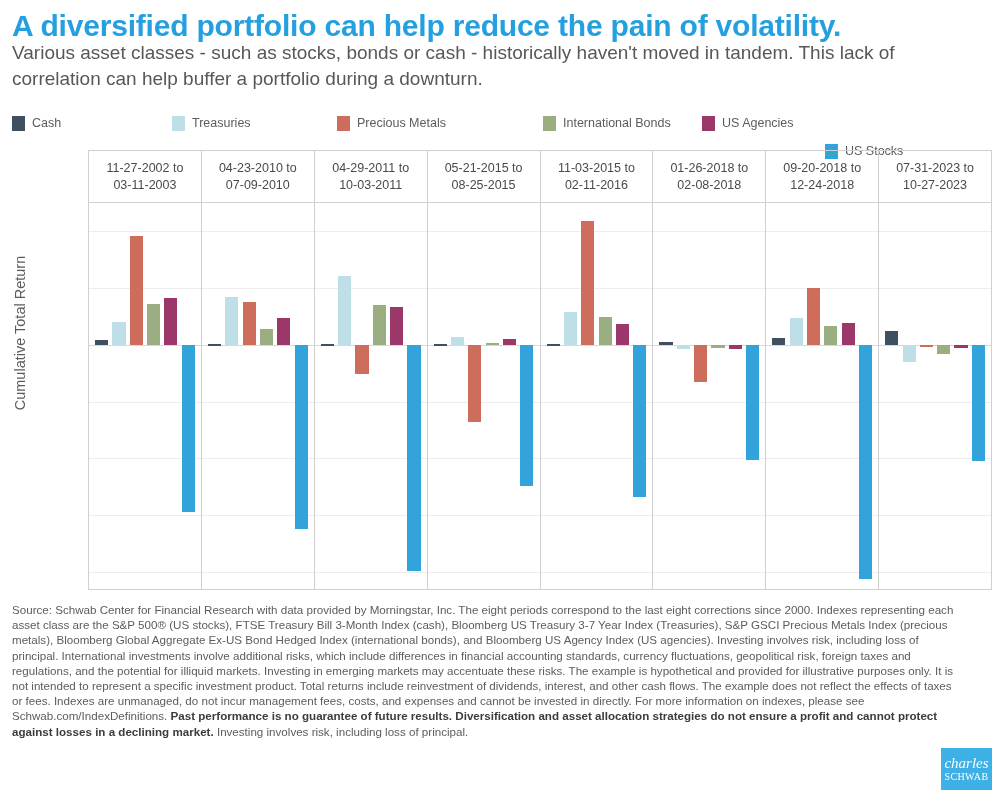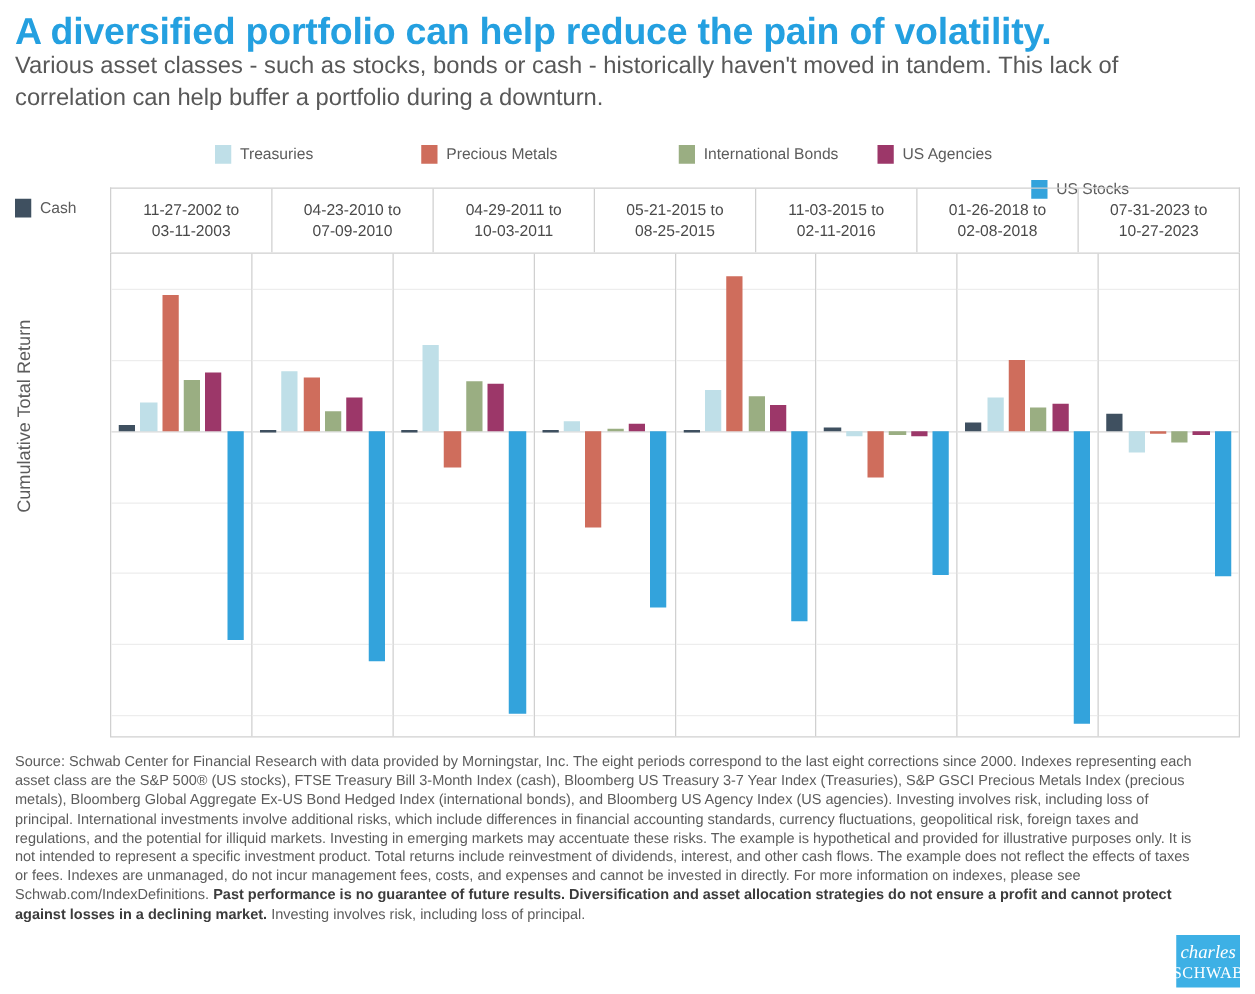--- a/index.html
+++ b/index.html
@@ -89,32 +89,32 @@
     font-size:11.6px;line-height:15.2px;color:#5c5c5c;text-align:left;
   }
   .footnote b{font-weight:bold;color:#3c3c3c;}
 
   .logo{
     position:absolute;left:941px;top:748px;width:51px;height:42px;
     background:#3db0e5;color:#ffffff;display:flex;flex-direction:column;
     align-items:center;justify-content:center;line-height:1;
   }
   .logo-top{font-family:"Liberation Serif", serif;font-style:italic;font-size:15px;}
-  .logo-bot{font-family:"Liberation Serif", serif;font-size:13px;letter-spacing:0.4px;margin-top:1px;text-align:right;}
+  .logo-bot{font-family:"Liberation Serif", serif;font-size:10px;letter-spacing:0.4px;margin-top:1px;text-align:right;}
 </style>
 </head>
 <body>
 
 <div class="page">
 
   <div class="title">A diversified portfolio can help reduce the pain of volatility.</div>
   <div class="subtitle">Various asset classes - such as stocks, bonds or cash - historically haven't moved in tandem. This lack of correlation can help buffer a portfolio during a downturn.</div>
 
   <div class="legend" id="legend">
-      <div class="legend-item" style="left: 0px; margin-top: 43px;">
+      <div class="legend-item" style="left: 0px;">
         <span class="legend-swatch" style="background: rgb(63, 80, 96);"></span>
         <span class="legend-label">Cash</span>
       </div>
       <div class="legend-item" style="left: 160px;">
         <span class="legend-swatch" style="background: rgb(191, 223, 232);"></span>
         <span class="legend-label">Treasuries</span>
       </div>
       <div class="legend-item" style="left: 325px;">
         <span class="legend-swatch" style="background: rgb(207, 109, 92);"></span>
         <span class="legend-label">Precious Metals</span>
@@ -156,20 +156,24 @@
           </div>
           <div class="facet-header">
             <div>11-03-2015 to</div>
             <div>02-11-2016</div>
           </div>
           <div class="facet-header">
             <div>01-26-2018 to</div>
             <div>02-08-2018</div>
           </div>
           <div class="facet-header">
+            <div>09-20-2018 to</div>
+            <div>12-24-2018</div>
+          </div>
+          <div class="facet-header">
             <div>07-31-2023 to</div>
             <div>10-27-2023</div>
           </div>
         </div>
       <div class="panels" id="panels">
           <div class="panel">
             <div class="gridline" style="top: 28.3824px;"></div>
             <div class="gridline" style="top: 85.1471px;"></div>
             <div class="gridline zero" style="top: 141.912px;"></div>
             <div class="gridline" style="top: 198.676px;"></div>

